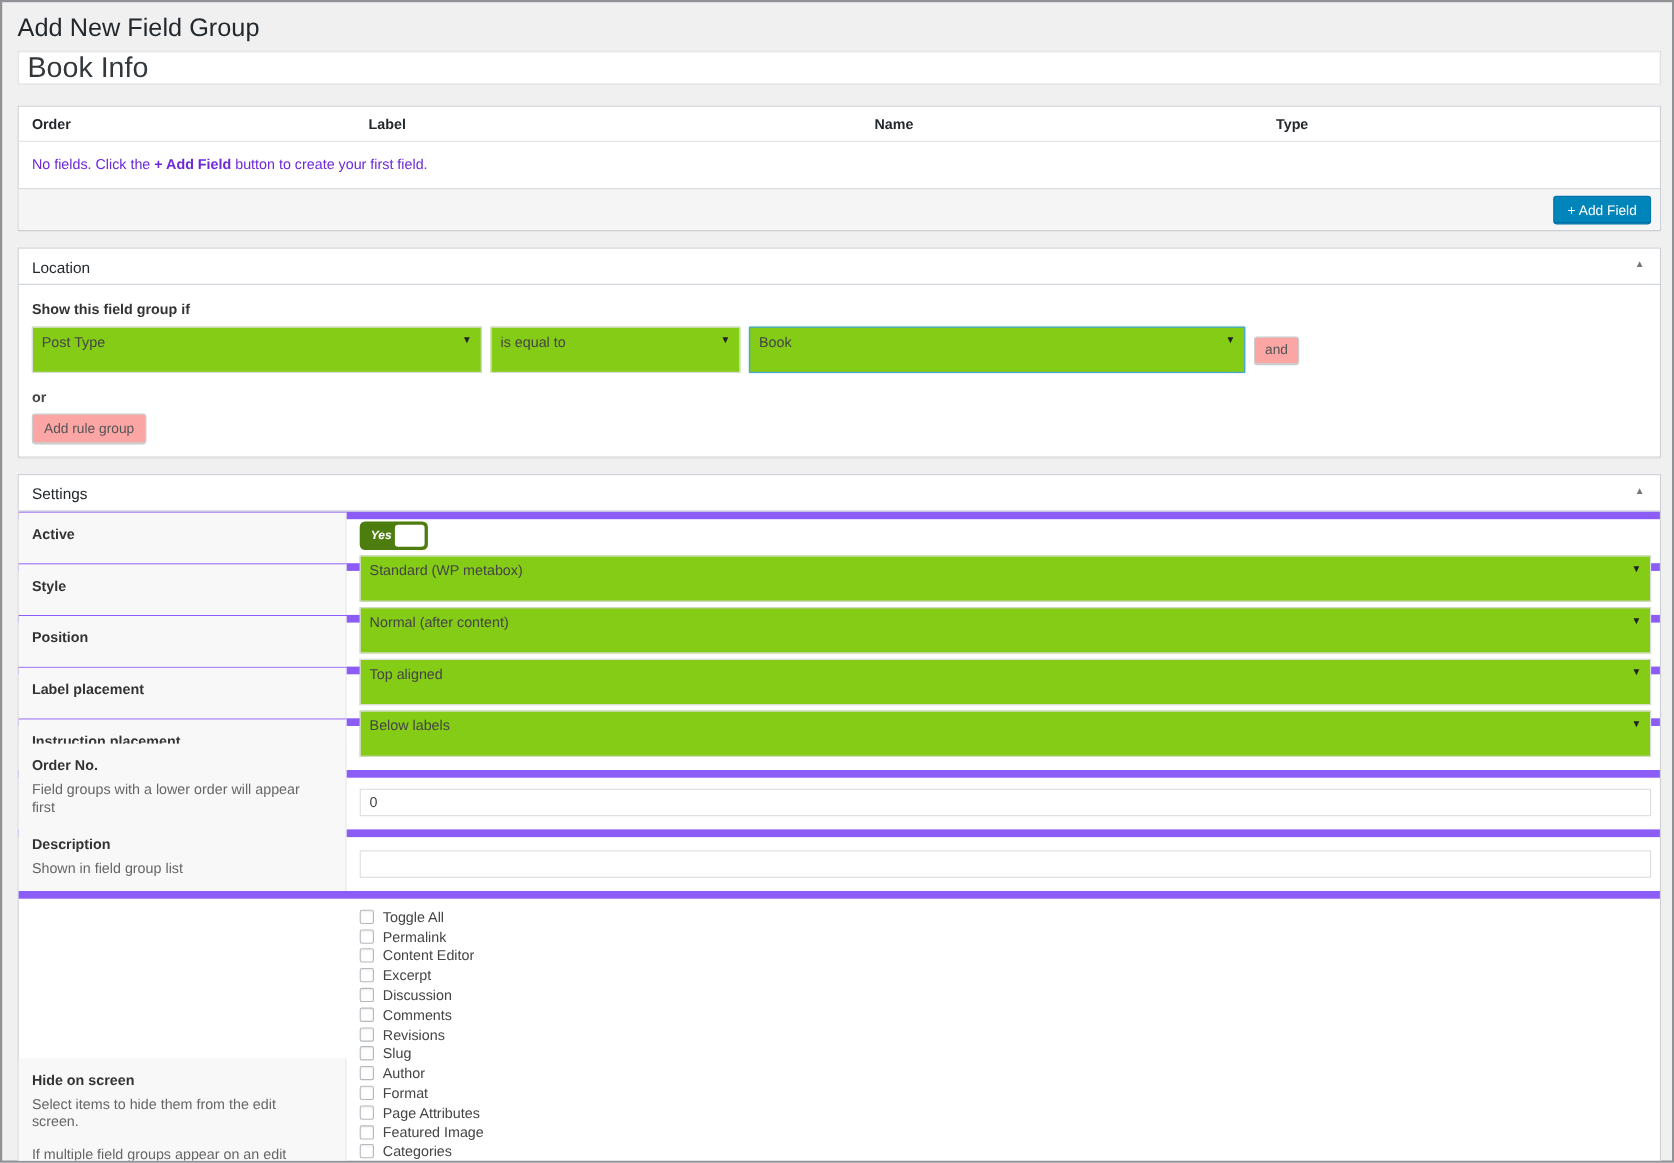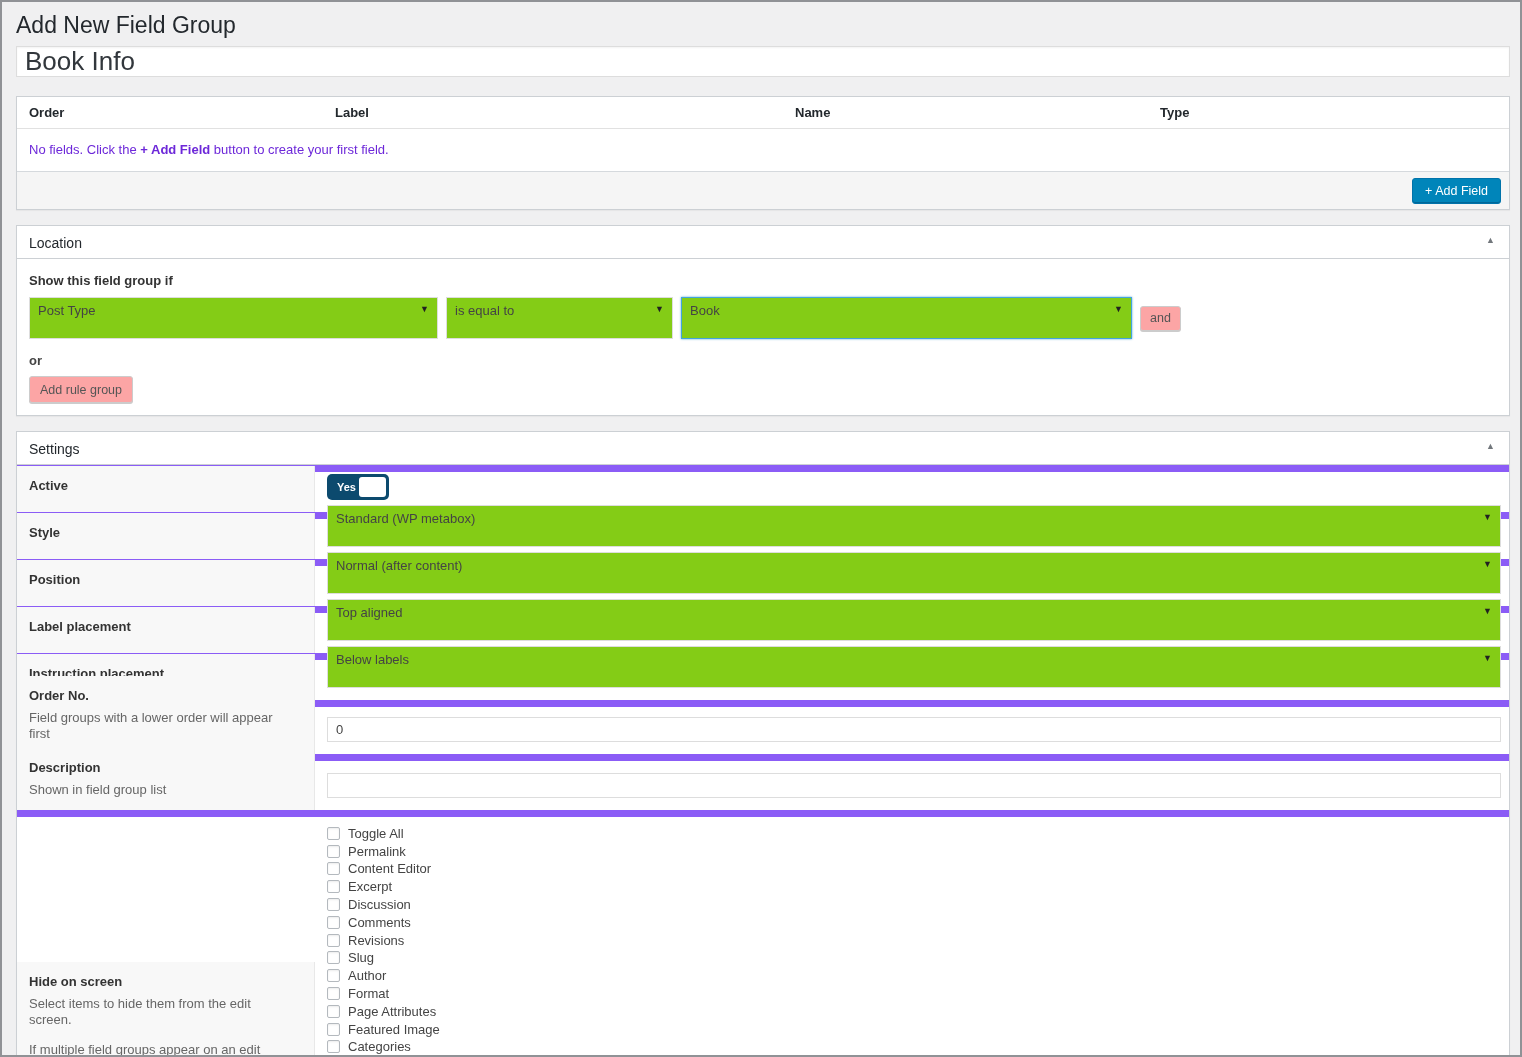--- a/index.html
+++ b/index.html
@@ -167,24 +167,25 @@
   .r54 { height: 54px; }
   .r56 { height: 56px; }
   .r-hide { height: 293px; }
 
   .wide { width: 100%; }
 
   .toggle {
     position: relative;
     width: 62px;
     height: 26px;
-    background: #0c4a6e;
+    background: #4d7c0f;
     border-radius: 5px;
     cursor: pointer;
     margin-top: 12px;
+    font-style: italic;
   }
   .toggle-text {
     position: absolute;
     left: 10px;
     top: 7px;
     color: #fff;
     font-size: 11px;
     font-weight: 700;
   }
   .toggle-knob {

